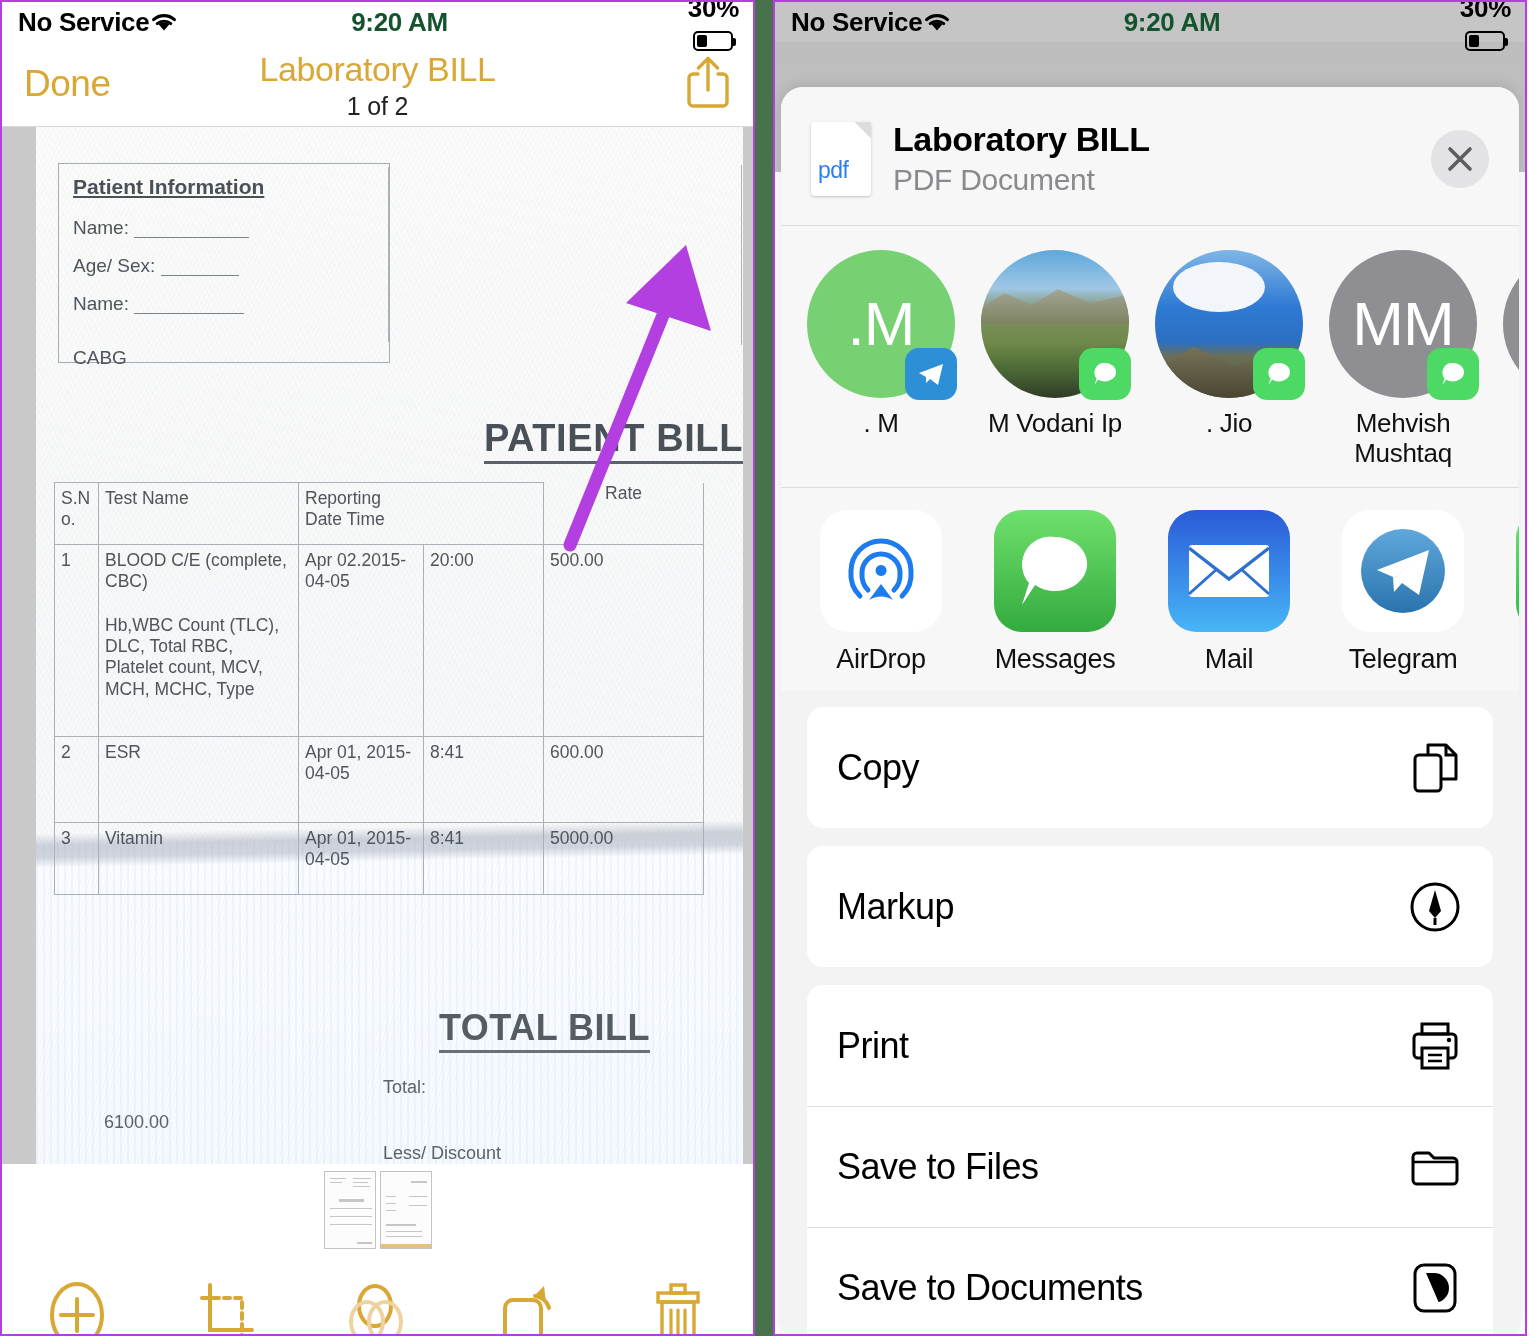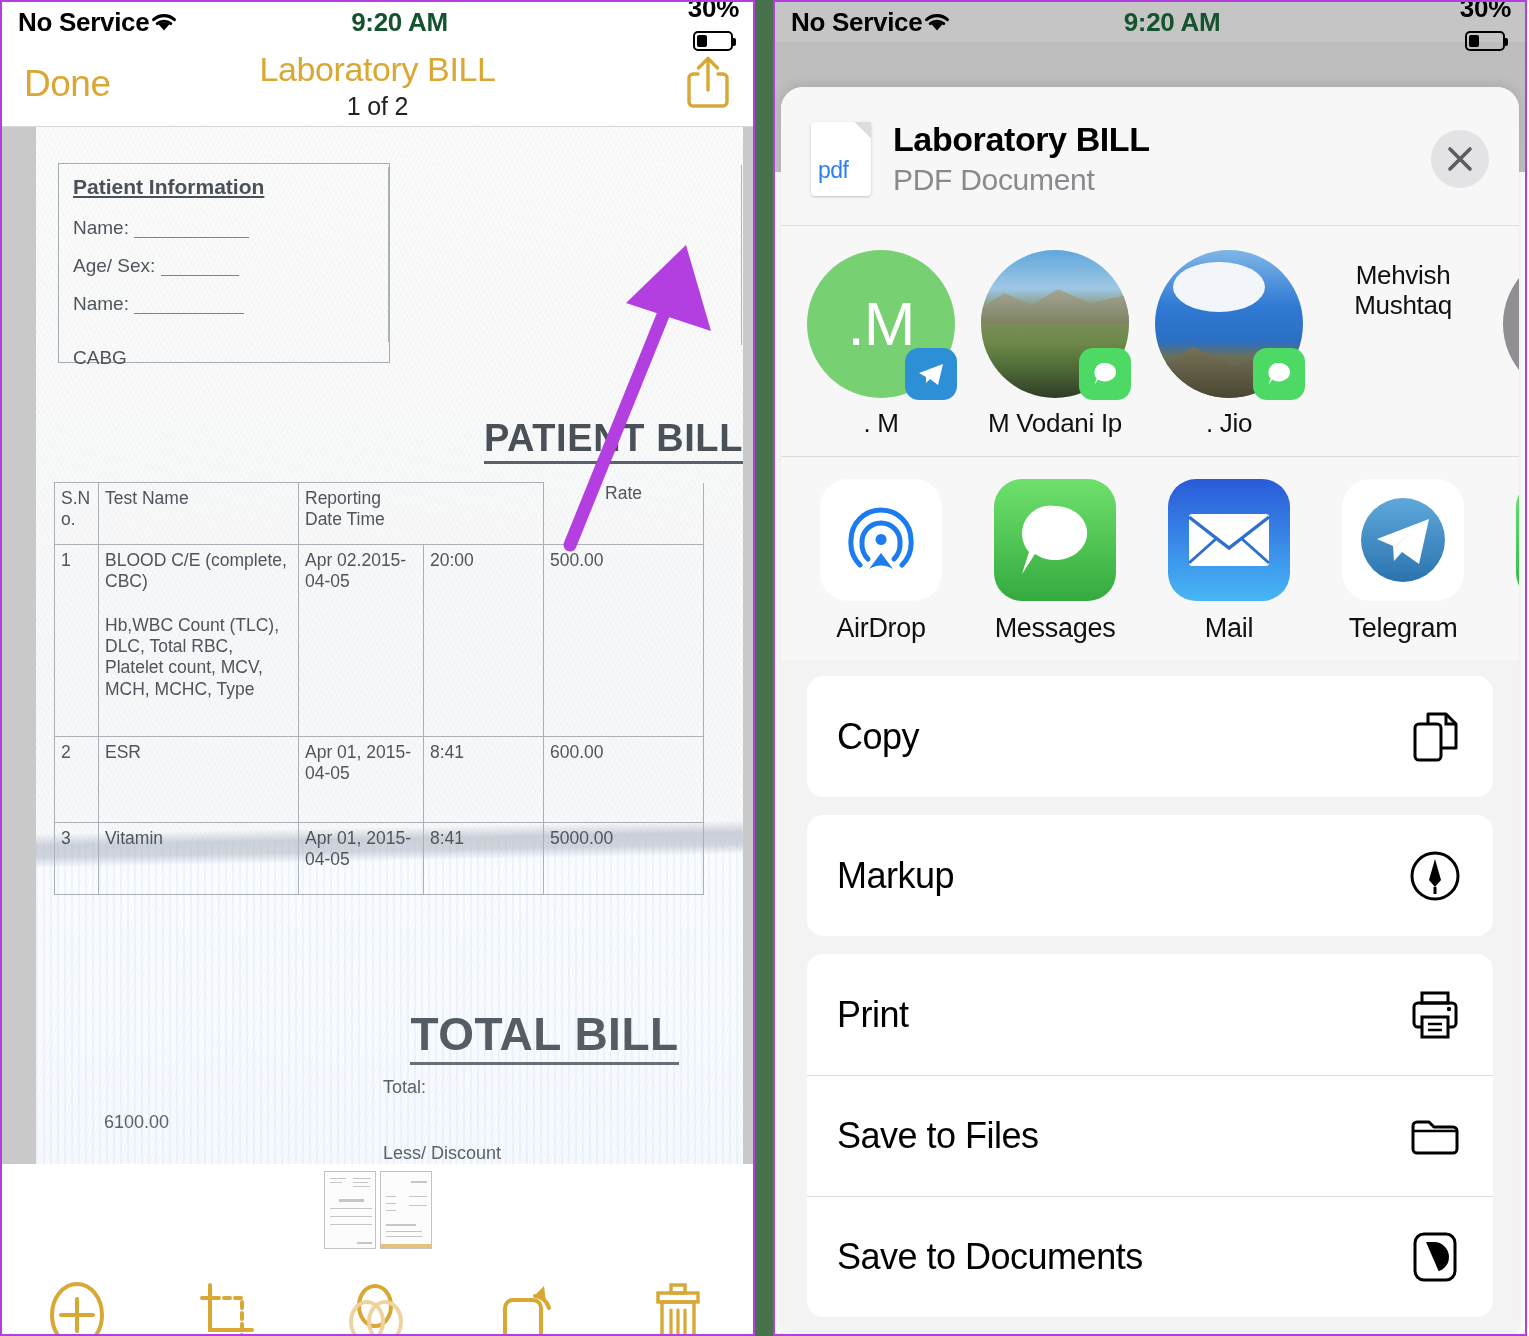--- a/index.html
+++ b/index.html
@@ -82,21 +82,21 @@
     border-collapse:collapse; font-size:17.5px; color:#4f555c; }
   table.bill td { border:1px solid #aab0b7; padding:5px 6px; vertical-align:top;
     line-height:1.22; }
   .c-sno { width:44px; }
   .c-test { width:200px; }
   .c-date { width:125px; }
   .c-time { width:120px; }
   .c-rate { width:160px; }
 
   .title-totalbill { position:absolute; left:0; right:0; top:880px; text-align:center;
-    font-size:46px; font-weight:700; color:#565c63; letter-spacing:0.5px;
+    font-size:36px; font-weight:700; color:#565c63; letter-spacing:0.5px;
     padding-left:310px; }
   .title-totalbill span { border-bottom:3px solid #6a7078; padding-bottom:2px; }
   .tot-row { position:absolute; font-size:18px; color:#5c6269; }
 
   
   .thumbstrip { height:92px; display:flex; align-items:center; justify-content:center;
     background:#fff; gap:4px; }
   .thumb { width:52px; height:78px; background:#fcfcfc; border:1px solid #c3c3c3;
     position:relative; overflow:hidden; }
   .thumb i { position:absolute; background:#c6c6c6; display:block; }
@@ -464,20 +464,30 @@
             <div class="badge" style="background:#4cd964;">
               <svg width="30" height="30" viewBox="0 0 30 30">
                   <path d="M15 4 a11 9.2 0 1 1 -6.8 16.4 L4.4 26 L6.6 19.6 A9.6 9.6 0 0 1 15 4 Z" fill="#fff"></path>
                 </svg>
             </div>
           </div>
           <div class="c-name">. Jio</div>
         </div>
 
         <div class="contact">
+          <div class="av-wrap">
+            <div class="avatar" style="background:#8e8e93;">
+              <div class="av-initial">MM</div>
+            </div>
+            <div class="badge" style="background:#4cd964;">
+              <svg width="30" height="30" viewBox="0 0 30 30">
+                  <path d="M15 4 a11 9.2 0 1 1 -6.8 16.4 L4.4 26 L6.6 19.6 A9.6 9.6 0 0 1 15 4 Z" fill="#fff"></path>
+                </svg>
+            </div>
+          </div>
           <div class="c-name">Mehvish Mushtaq</div>
         </div>
 
         <div class="contact">
           <div class="av-wrap">
             <div class="avatar" style="background:#8e8e93;"></div>
           </div>
           <div class="c-name">F k</div>
         </div>
       </div>

